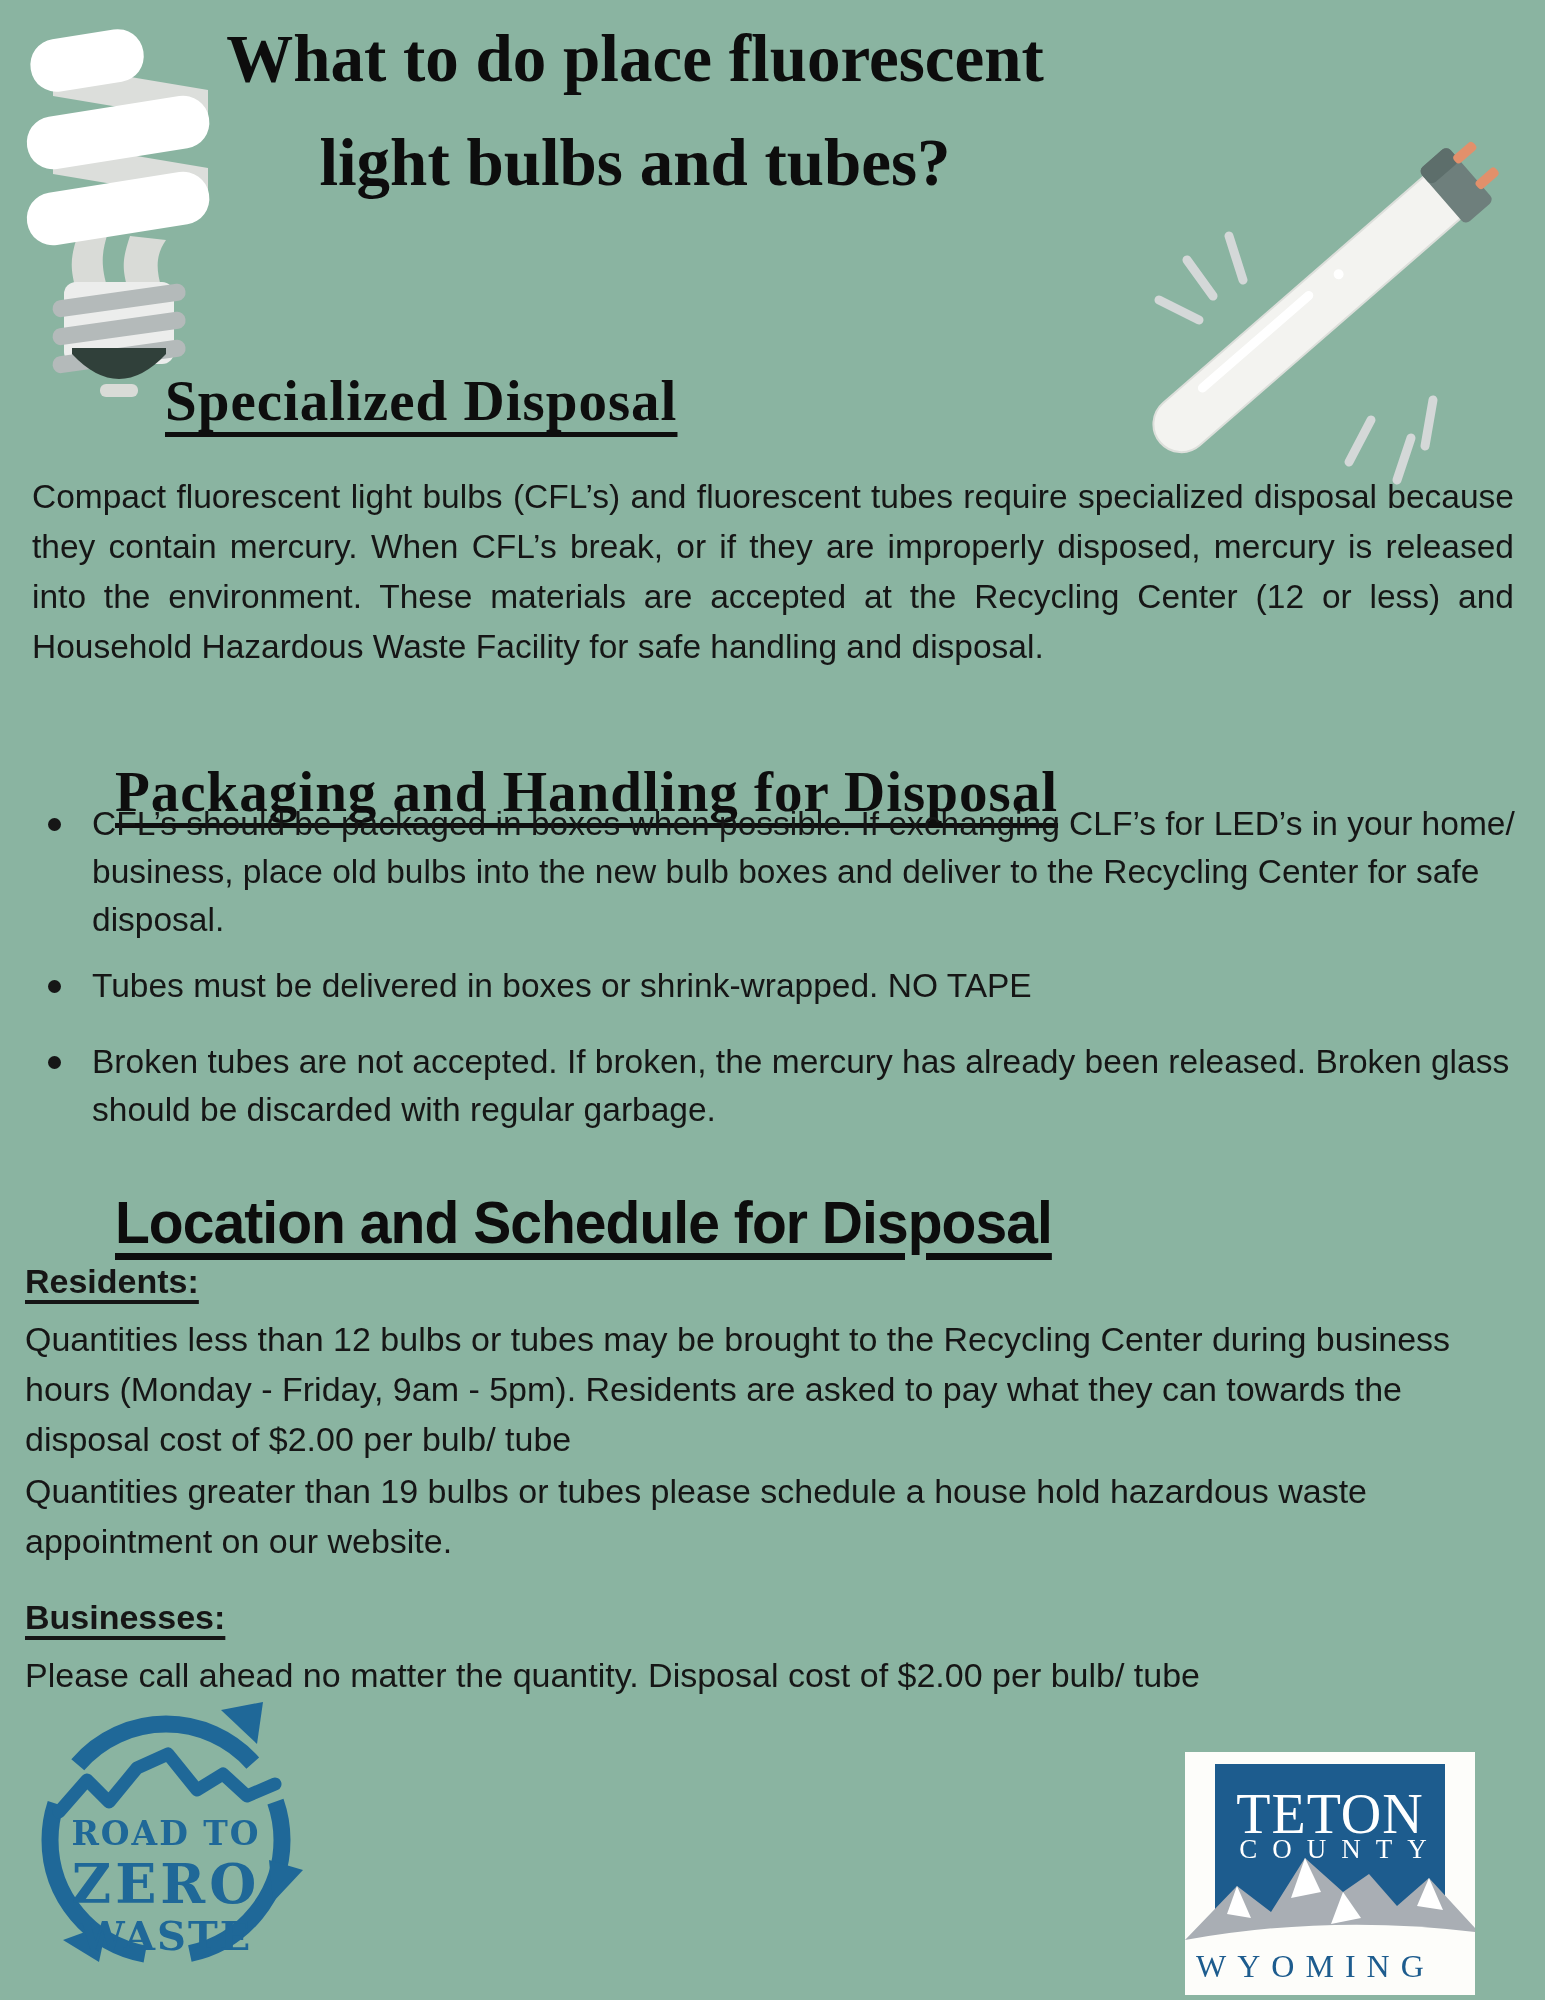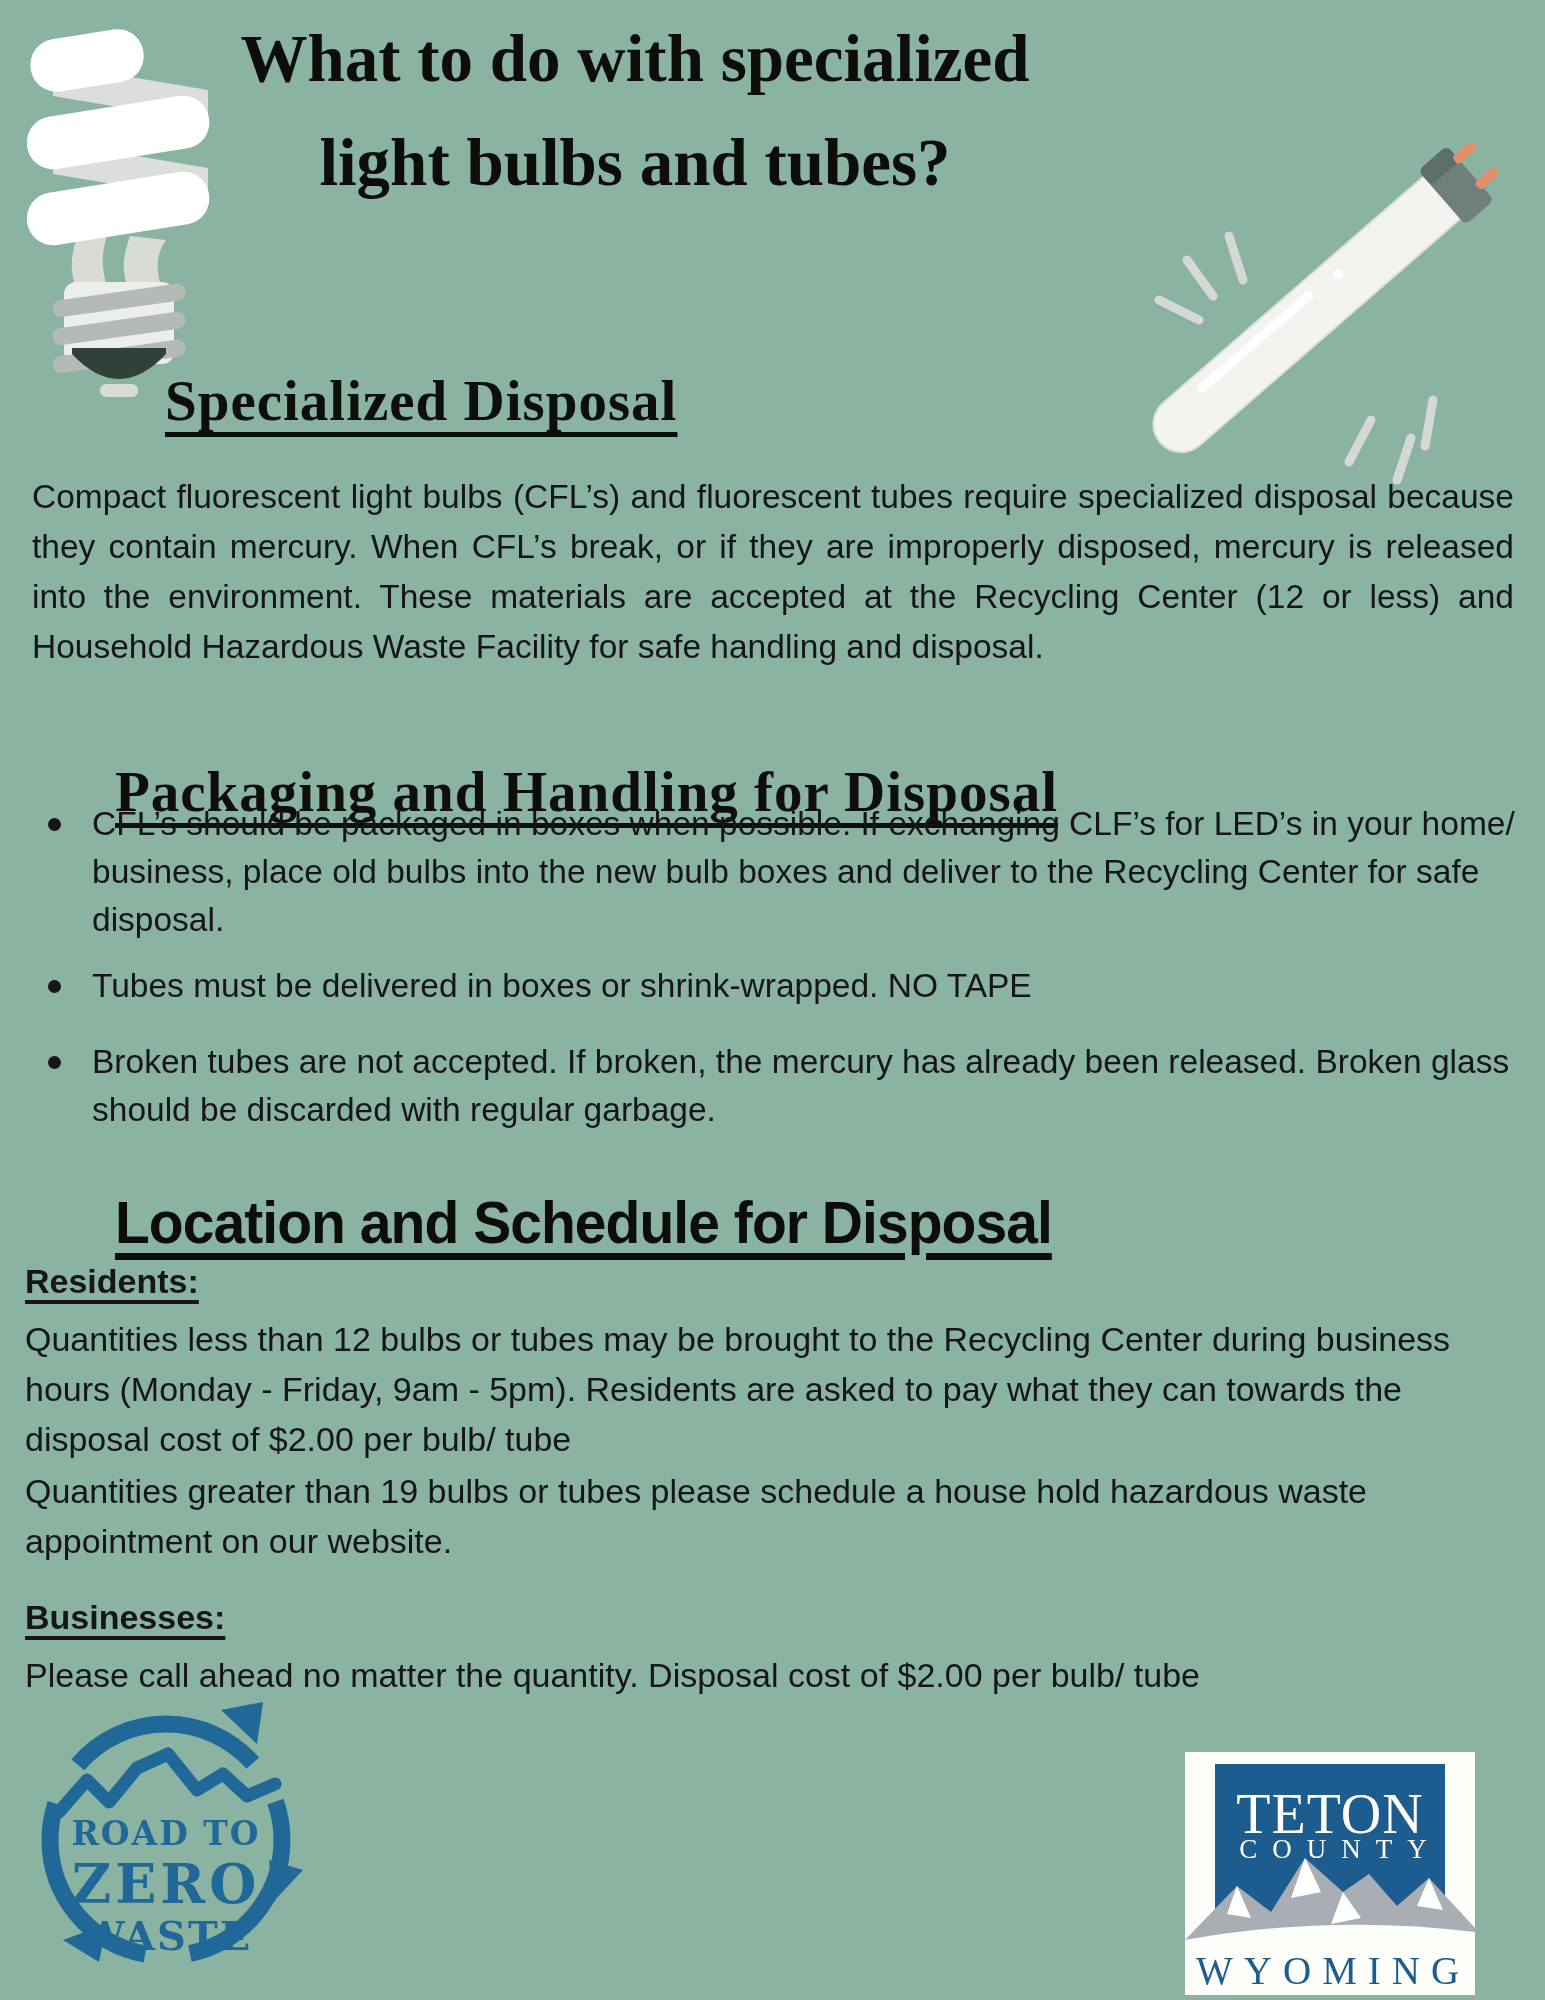--- a/index.html
+++ b/index.html
@@ -105,21 +105,21 @@
   }
   .teton-t2{
     position:absolute;left:0;top:70px;width:236px;text-align:center;
     font-family:"Liberation Serif",serif;color:#ffffff;
     font-size:27px;letter-spacing:15px;text-indent:15px;
   }
   .teton-mtn{position:absolute;left:0;top:96px;}
   .teton-t3{
     position:absolute;left:0;top:196px;width:248px;text-align:center;
     font-family:"Liberation Serif",serif;color:#1d5c8e;
-    font-size:39px;letter-spacing:11px;text-indent:11px;
+    font-size:32px;letter-spacing:11px;text-indent:11px;
   }
 </style>
 </head>
 <body>
 
 <div class="page">
 
   <svg class="bulb-icon" width="218" height="392" viewBox="0 0 218 392">
     <polygon points="45,58 200,84 200,116 45,90" fill="#dcdedb"></polygon>
     <polygon points="45,136 200,162 200,194 45,168" fill="#dcdedb"></polygon>
@@ -130,21 +130,21 @@
     <rect x="18" y="176" width="184" height="53" rx="26" fill="#ffffff" transform="rotate(-9 110 202)"></rect>
     <rect x="56" y="276" width="110" height="82" rx="12" fill="#ecedec"></rect>
     <rect x="44" y="286" width="134" height="17" rx="8" fill="#b4baba" transform="rotate(-8 111 294)"></rect>
     <rect x="44" y="314" width="134" height="17" rx="8" fill="#b4baba" transform="rotate(-8 111 322)"></rect>
     <rect x="44" y="342" width="134" height="17" rx="8" fill="#b4baba" transform="rotate(-8 111 350)"></rect>
     <path d="M64,348 Q111,398 158,348 L158,342 L64,342 Z" fill="#30403a"></path>
     <rect x="92" y="378" width="38" height="13" rx="6" fill="#d9dbd7"></rect>
   </svg>
 
   <div class="title">
-    <div>What to do with specialized</div>
+    <div>What to do place fluorescent</div>
     <div>light bulbs and tubes?</div>
   </div>
 
   <svg class="tube-icon" width="412" height="382" viewBox="0 0 412 382">
     <g transform="rotate(-41 190 200)">
       <rect x="-15" y="172" width="400" height="56" rx="28" fill="#f3f3f0" stroke="#dddfdb" stroke-width="2"></rect>
       <rect x="48" y="182" width="150" height="9" rx="4.5" fill="#ffffff"></rect>
       <circle cx="230" cy="190" r="5" fill="#ffffff"></circle>
       <rect x="358" y="164" width="38" height="72" rx="6" fill="#6e7f7c"></rect>
       <rect x="358" y="164" width="38" height="20" rx="6" fill="#5d6e6b"></rect>

